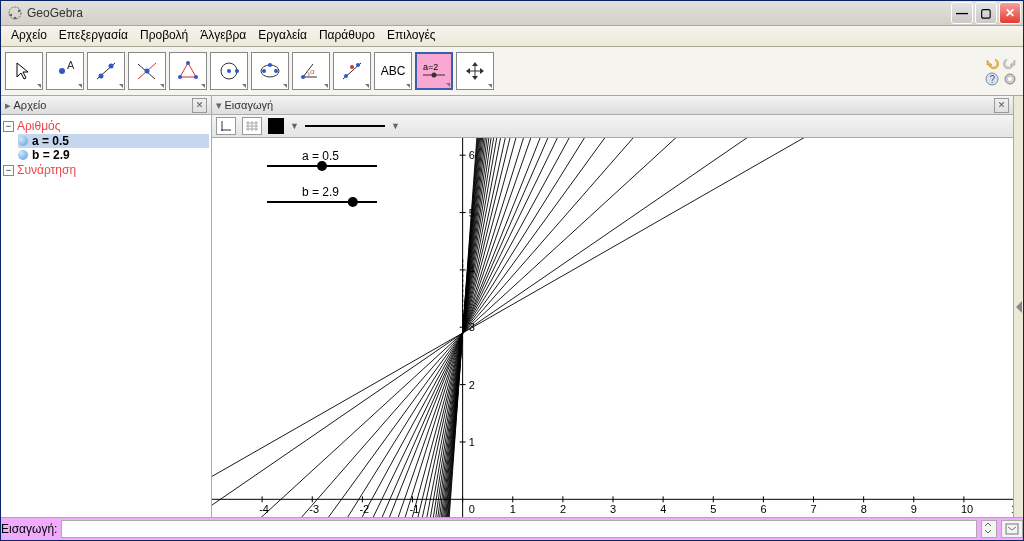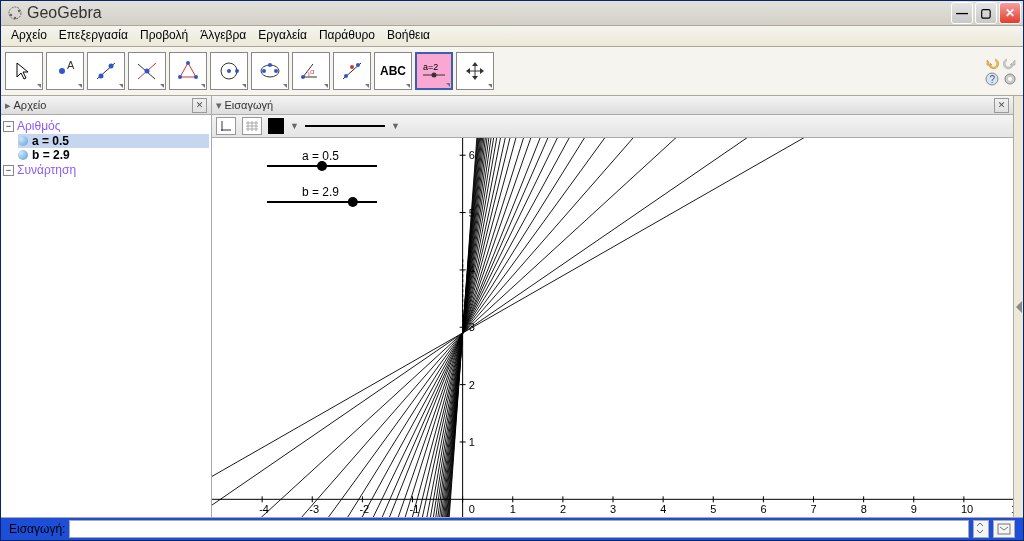--- a/index.html
+++ b/index.html
@@ -1,54 +1,54 @@
 <!DOCTYPE html>
 <html><head>
 <meta charset="utf-8">
 <style>
 html,body{margin:0;padding:0;font-family:"Segoe UI",Tahoma,Arial,sans-serif;font-size:12px;background:#ece9d8;overflow:hidden;height:541px;width:1024px}
 .window{display:flex;flex-direction:column;height:100%;border:1px solid #0a246a;box-sizing:border-box}
 .titlebar{height:24px;background:linear-gradient(to bottom,#e2e1db 0%,#d4d0c8 100%);display:flex;align-items:center;padding:0 2px;border-bottom:1px solid #aca899}
 .titlebar .icon{margin:0 4px;width:16px;height:16px;display:flex;align-items:center;justify-content:center}
-.titlebar .title{flex:1;color:#333;font-size:16px}
+.titlebar .title{flex:1;color:#333;font-size:12px}
 .titlebar .winbtn{width:20px;height:20px;border:1px solid #fff;background:linear-gradient(#e4e4e4,#c9c9c9);display:flex;align-items:center;justify-content:center;margin-left:2px;border-radius:3px;font-family:Arial;font-size:12px;font-weight:bold}
 .titlebar .closebtn{background:linear-gradient(#f5a0a0,#e53b2c);color:#fff;border-color:#fff}
 .menubar{height:20px;background:linear-gradient(#f5f4ee,#ece9d8);display:flex;padding:0 4px;border-bottom:1px solid #aca899}
 .menubar .item{padding:2px 6px;color:#000;cursor:default}
 .toolbar{height:44px;background:#f5f4ee;display:flex;align-items:center;padding:2px 4px;border-bottom:1px solid #aca899;gap:3px}
 .toolbtn{width:38px;height:38px;border:1px solid #888;background:#fff;display:flex;align-items:center;justify-content:center;position:relative;box-sizing:border-box}
 .toolbtn.selected{border:2px solid #3b5fab;background:#f9a8d4}
 .toolbtn .dd{position:absolute;right:1px;bottom:1px;width:0;height:0;border-left:4px solid transparent;border-top:4px solid #777}
 .toolbar .spacer{flex:1}
 .toolbar .cornericons{display:flex;flex-direction:column;align-items:flex-end;gap:2px;margin-right:2px}
 .toolbar .cornericons .row{display:flex;gap:4px}
 .smicon{width:14px;height:14px;display:flex;align-items:center;justify-content:center}
 .body{flex:1;display:flex;overflow:hidden}
 .panel-header{height:18px;background:linear-gradient(#f4f4f4,#ddd);border-bottom:1px solid #aaa;display:flex;align-items:center;padding:0 4px;font-size:11px;color:#333}
 .panel-header .arrow{margin-right:3px;color:#666}
 .panel-header .closex{margin-left:auto;width:13px;height:13px;border:1px solid #999;display:flex;align-items:center;justify-content:center;font-size:9px;line-height:1;color:#555}
 .algebra{width:210px;background:#fff;border-right:1px solid #aaa;display:flex;flex-direction:column}
 .tree{padding:3px 2px;font-size:12px;color:#000}
 .tree .node{display:flex;align-items:center;padding:1px 0}
 .tree .toggle{width:11px;height:11px;border:1px solid #888;display:flex;align-items:center;justify-content:center;font-size:9px;line-height:1;margin-right:3px;box-sizing:border-box}
-.tree .cat{color:#8b5cf6}
+.tree .cat{color:#ef4444}
 .tree .leaf{margin-left:15px;display:flex;align-items:center}
 .tree .bullet{width:10px;height:10px;border-radius:50%;background:radial-gradient(circle at 30% 30%,#cde8ff,#5a9ed4);margin-right:4px;flex-shrink:0}
 .tree .leaf.sel{background:#c7d6ef}
 .graphics{flex:1;display:flex;flex-direction:column;background:#fff;position:relative}
 .gtoolbar{height:22px;background:linear-gradient(#f4f4f4,#e4e4e4);border-bottom:1px solid #aaa;display:flex;align-items:center;padding:0 4px;gap:6px}
 .gtoolbar .box{width:18px;height:16px;border:1px solid #999;background:#fff;display:flex;align-items:center;justify-content:center}
 .gtoolbar .swatch{width:16px;height:16px;background:#000}
 .gtoolbar .ldd{font-size:9px;color:#666}
 .gtoolbar .linesample{width:80px;height:2px;background:#000}
 .canvaswrap{flex:1;position:relative;overflow:hidden;background:#fff}
 .canvaswrap svg{position:absolute;left:0;top:0}
 .sidehandle{width:9px;background:#ece9d8;display:flex;align-items:center;justify-content:center;border-left:1px solid #aaa}
 .sidehandle .tri{width:0;height:0;border-top:6px solid transparent;border-bottom:6px solid transparent;border-right:6px solid #888}
-.inputbar{height:22px;background:#1d4ed8;display:flex;align-items:center;border-top:1px solid #aaa;padding:0 8px;gap:4px}
+.inputbar{height:22px;background:#f0abfc;display:flex;align-items:center;border-top:1px solid #aaa;padding:0 0;gap:4px}
 .inputbar .label{font-size:12px;color:#000}
 .inputbar input{flex:1;height:16px;border:1px solid #aaa;background:#fff;font-size:11px;padding:0 2px}
 .inputbar .spin{width:14px;height:16px;border:1px solid #aaa;background:#f4f4f4}
 .inputbar .helpbtn{width:20px;height:16px;border:1px solid #aaa;background:#f4f4f4;display:flex;align-items:center;justify-content:center}
 </style>
 </head>
 <body>
 
 <div class="window">
   <div class="titlebar">
@@ -66,21 +66,21 @@
     <div class="winbtn closebtn">✕</div>
   </div>
 
   <div class="menubar">
     <span class="item">Αρχείο</span>
     <span class="item">Επεξεργασία</span>
     <span class="item">Προβολή</span>
     <span class="item">Άλγεβρα</span>
     <span class="item">Εργαλεία</span>
     <span class="item">Παράθυρο</span>
-    <span class="item">Βοήθεια</span>
+    <span class="item">Επιλογές</span>
   </div>
 
   <div class="toolbar">
     <div class="toolbtn">
         <svg width="22" height="22">
           <path d="M4 3 L4 17 L8 13 L11 19 L13 18 L10 12 L15 12 Z" fill="#fff" stroke="#000"></path>
         </svg>
         <span class="dd"></span>
       </div>
     <div class="toolbtn">
@@ -144,21 +144,21 @@
     <div class="toolbtn">
         <svg width="24" height="24">
           <line x1="3" y1="20" x2="21" y2="4" stroke="#333"></line>
           <circle cx="6" cy="17" r="2" fill="#3355cc"></circle>
           <circle cx="12" cy="8" r="2" fill="#c33"></circle>
           <circle cx="18" cy="6" r="2" fill="#3355cc"></circle>
         </svg>
         <span class="dd"></span>
       </div>
     <div class="toolbtn">
-        <span style="font-weight:bold;font-size:12px">ABC</span>
+        <span style="font-weight:normal;font-size:12px">ABC</span>
         <span class="dd"></span>
       </div>
     <div class="toolbtn selected">
         <svg width="30" height="20">
           <text x="4" y="9" font-size="9">a=2</text>
           <line x1="4" y1="14" x2="26" y2="14" stroke="#333"></line>
           <circle cx="15" cy="14" r="2.5" fill="#333"></circle>
         </svg>
         <span class="dd"></span>
       </div>

